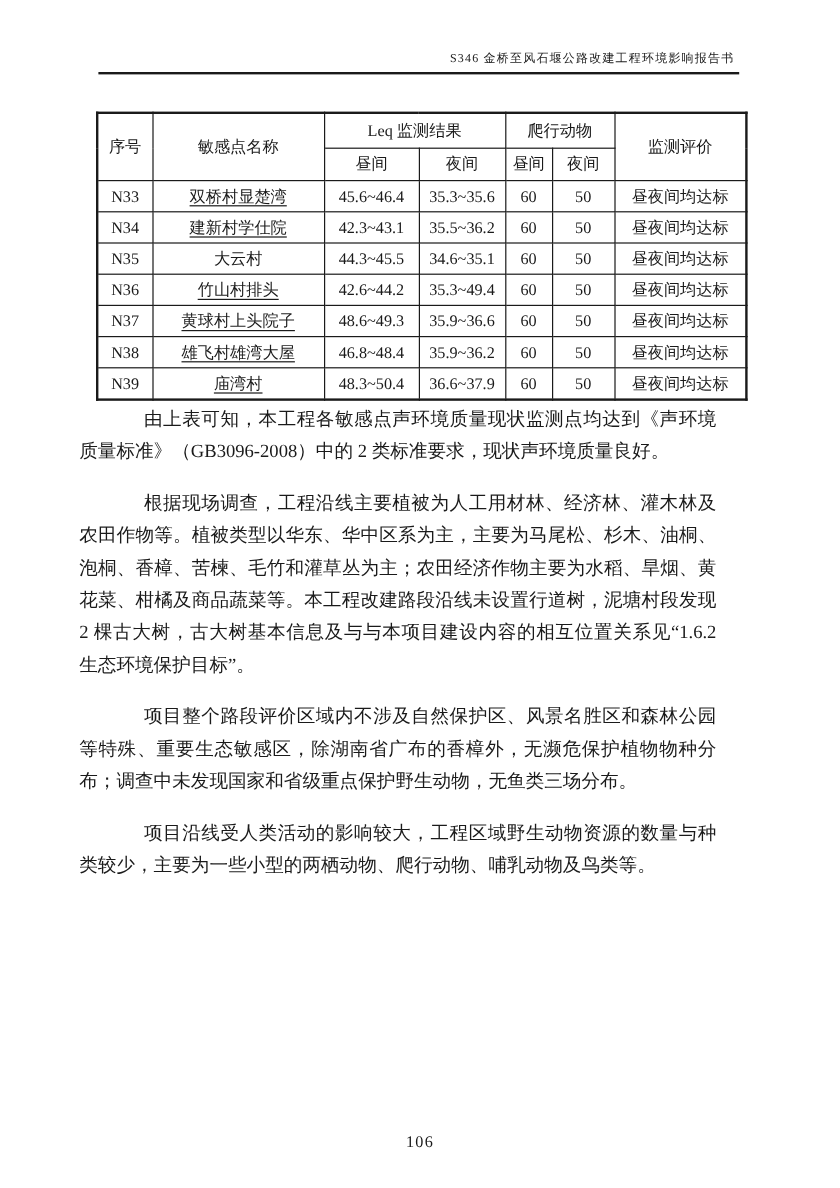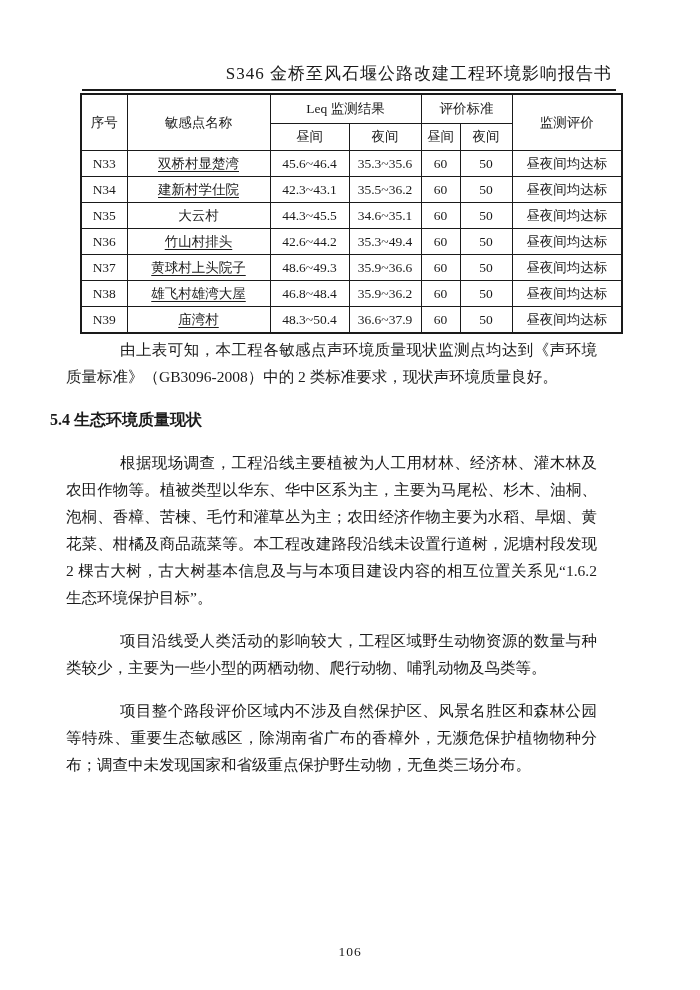--- a/index.html
+++ b/index.html
@@ -2,22 +2,22 @@
 <html lang="zh"><head>
 <meta charset="utf-8">
 <style>
   html,body{margin:0;padding:0;background:#e8e8e8;}
   .page{
     position:relative;width:700px;height:990px;margin:0 auto;background:#ffffff;
     font-family:"Liberation Serif","DejaVu Serif",serif;color:#1a1a1a;overflow:hidden;
   }
   
   .doc-header{
-    position:absolute;top:62px;left:82px;width:534px;
-    text-align:right;font-size:17px;letter-spacing:1px;
+    position:absolute;top:42px;left:82px;width:534px;
+    text-align:right;font-size:10px;letter-spacing:1px;
     border-bottom:2px solid #1a1a1a;padding:0 4px 4px 0;box-sizing:border-box;
   }
   
   .noise-table{
     position:absolute;top:93px;left:80px;width:541px;
     border-collapse:collapse;table-layout:fixed;
     font-size:13.5px;text-align:center;
   }
   .noise-table th,.noise-table td{
     border:1px solid #1a1a1a;padding:0 2px;font-weight:normal;
@@ -63,21 +63,21 @@
       <col style="width:72px">
         <col style="width:39px">
         <col style="width:52px">
         <col style="width:110px">
     </colgroup>
     <thead>
       <tr>
         <th rowspan="2">序号</th>
         <th rowspan="2">敏感点名称</th>
         <th colspan="2">Leq 监测结果</th>
-        <th colspan="2">评价标准</th>
+        <th colspan="2">爬行动物</th>
         <th rowspan="2">监测评价</th>
       </tr>
       <tr>
         <th>昼间</th>
         <th>夜间</th>
         <th>昼间</th>
         <th>夜间</th>
       </tr>
     </thead>
     <tbody>
@@ -142,21 +142,20 @@
         <td>36.6~37.9</td>
         <td>60</td>
         <td>50</td>
         <td>昼夜间均达标</td>
       </tr>
     </tbody>
   </table>
 
   <div class="body-text">
     <p class="first">由上表可知，本工程各敏感点声环境质量现状监测点均达到《声环境质量标准》（GB3096-2008）中的 2 类标准要求，现状声环境质量良好。</p>
-    <h2 class="section-heading"><span class="num">5.4</span> <span class="ttl">生态环境质量现状</span></h2>
     <p>根据现场调查，工程沿线主要植被为人工用材林、经济林、灌木林及农田作物等。植被类型以华东、华中区系为主，主要为马尾松、杉木、油桐、泡桐、香樟、苦楝、毛竹和灌草丛为主；农田经济作物主要为水稻、旱烟、黄花菜、柑橘及商品蔬菜等。本工程改建路段沿线未设置行道树，泥塘村段发现 2 棵古大树，古大树基本信息及与与本项目建设内容的相互位置关系见“1.6.2　　生态环境保护目标”。</p>
+    <p>项目整个路段评价区域内不涉及自然保护区、风景名胜区和森林公园等特殊、重要生态敏感区，除湖南省广布的香樟外，无濒危保护植物物种分布；调查中未发现国家和省级重点保护野生动物，无鱼类三场分布。</p>
     <p>项目沿线受人类活动的影响较大，工程区域野生动物资源的数量与种类较少，主要为一些小型的两栖动物、爬行动物、哺乳动物及鸟类等。</p>
-    <p>项目整个路段评价区域内不涉及自然保护区、风景名胜区和森林公园等特殊、重要生态敏感区，除湖南省广布的香樟外，无濒危保护植物物种分布；调查中未发现国家和省级重点保护野生动物，无鱼类三场分布。</p>
   </div>
 
   <div class="page-number">106</div>
 
 </div>
 
 </body></html>

